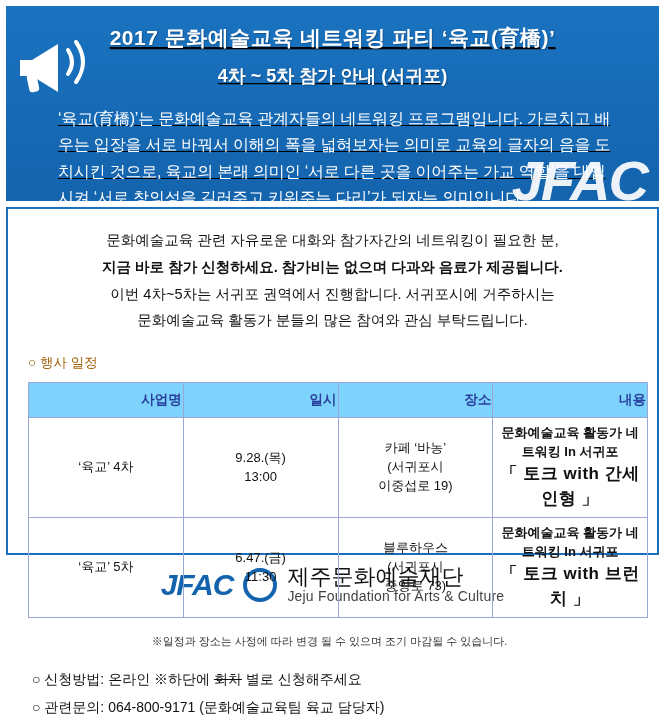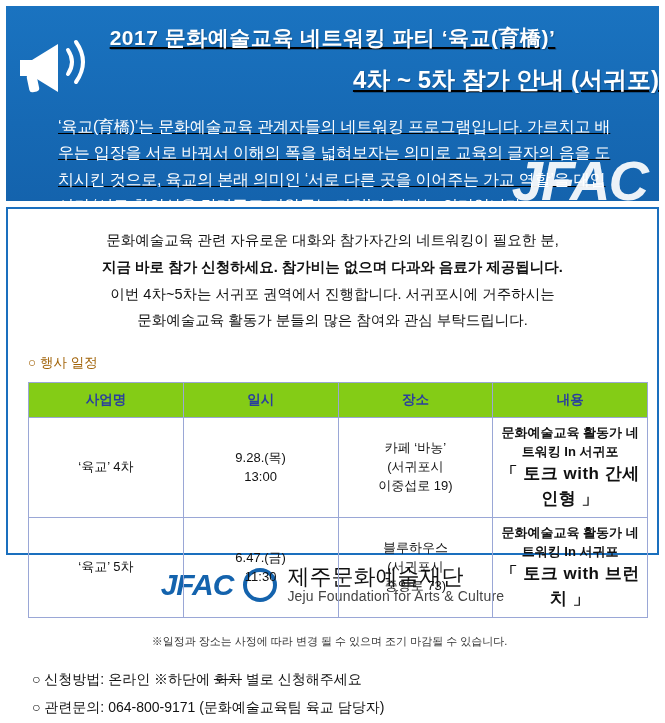--- a/index.html
+++ b/index.html
@@ -41,24 +41,24 @@
   .header-title {
     text-align: center;
     color: #ffffff;
     font-weight: bold;
     font-size: 21px;
     letter-spacing: 0.5px;
     padding-top: 18px;
     text-shadow: 1px 1px 1px rgba(0,0,0,0.25);
   }
   .header-subtitle {
-    text-align: right;
-    color: #ffffff;
-    font-weight: bold;
-    font-size: 24px;
+    text-align: center;
+    color: #ffffff;
+    font-weight: bold;
+    font-size: 18px;
     padding-top: 12px;
     text-shadow: 1px 1px 1px rgba(0,0,0,0.25);
   }
   .header-desc {
     color: #ffffff;
     font-size: 16px;
     line-height: 1.65;
     padding: 18px 42px 0 52px;
     letter-spacing: -0.2px;
   }
@@ -101,26 +101,26 @@
 
   
   table.schedule {
     margin: 10px auto 0 auto;
     width: 620px;
     border-collapse: collapse;
     table-layout: fixed;
   }
   table.schedule th {
     border: 1px solid #9aa7d6;
-    background: #84cc16;
+    background: #7dd3fc;
     color: #2a3f9e;
     font-weight: bold;
     font-size: 13.5px;
     height: 32px;
-    text-align: center;
+    text-align: right;
   }
   table.schedule td {
     border: 1px solid #9aa7d6;
     text-align: center;
     font-size: 13px;
     color: #111;
     padding: 6px 2px;
     line-height: 1.45;
     vertical-align: middle;
   }

